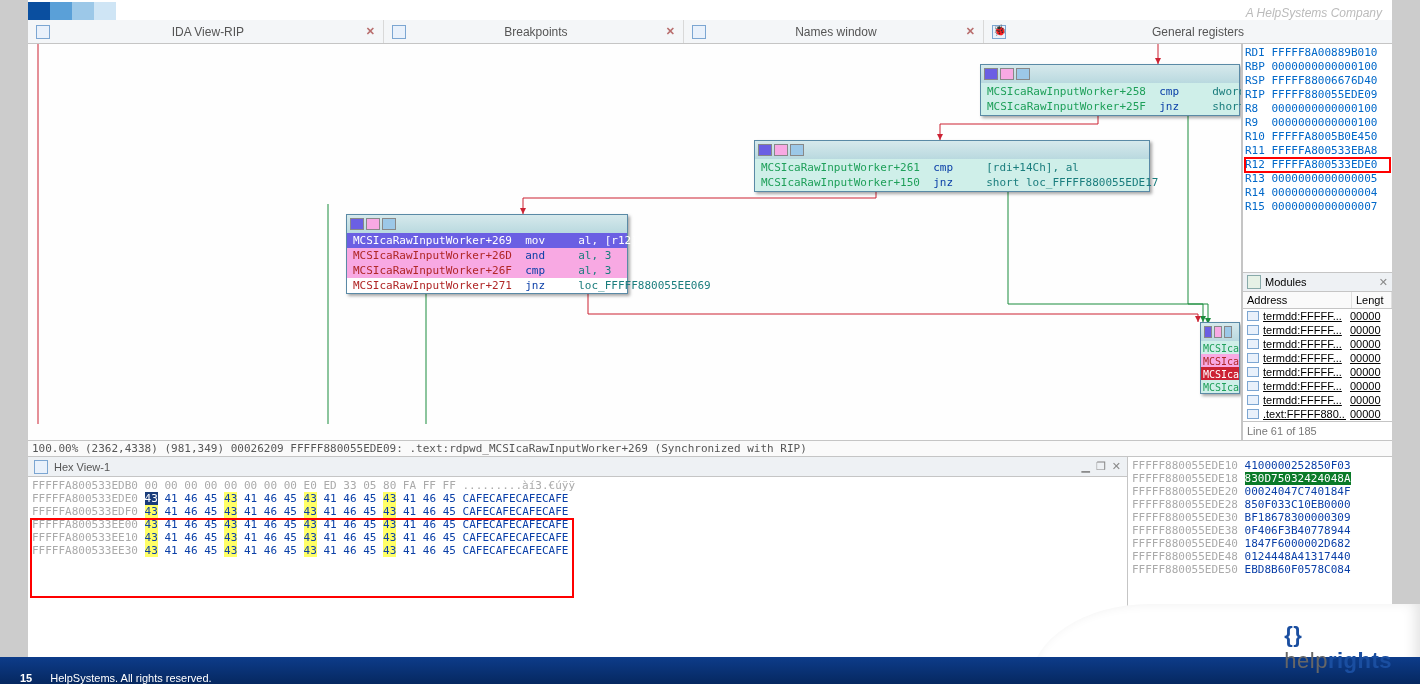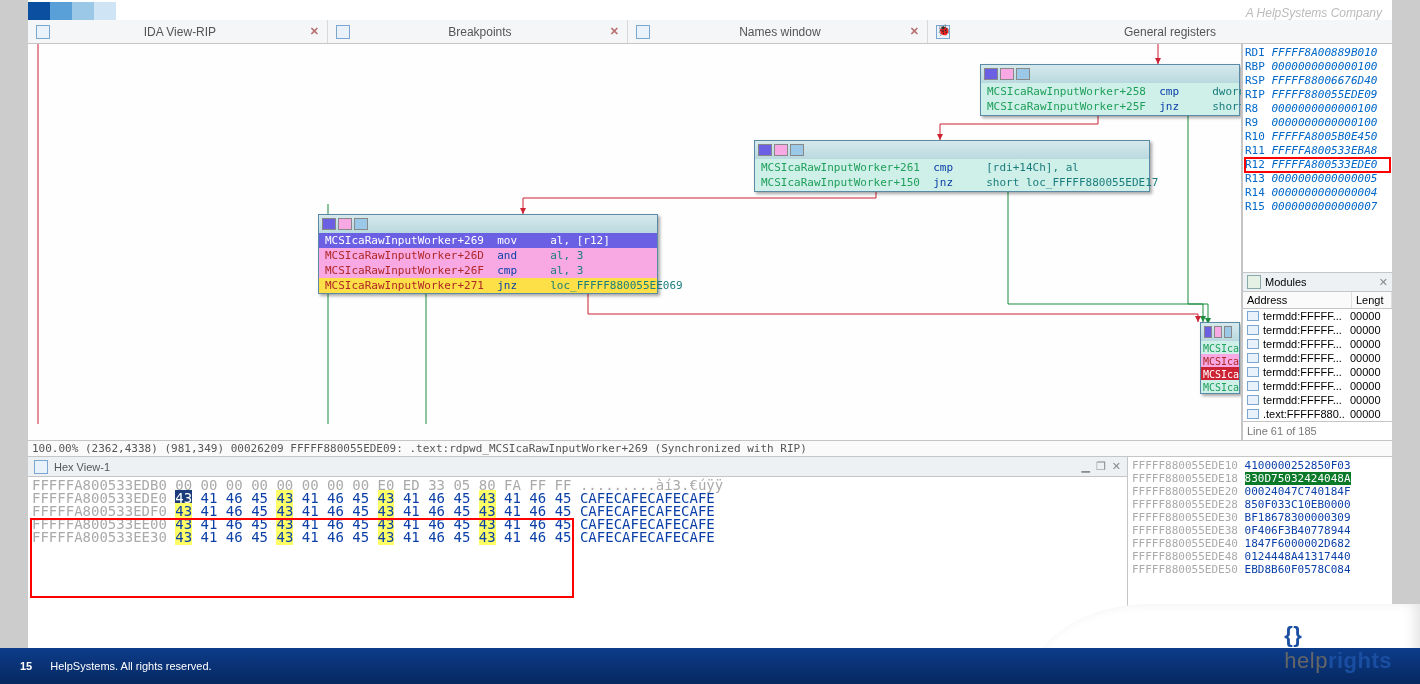--- a/index.html
+++ b/index.html
@@ -14,68 +14,68 @@
   .tab .icon { width:14px; height:14px; display:inline-block; border:1px solid #7ca6d2; background:#e9f1fb; position:relative; }
   .tab .icon.bug::before { content:"🐞"; font-size:11px; position:absolute; top:-2px; left:0; }
   .tab-title { flex:1; text-align:center; color:#555; font-size:12px; }
   .tab .x { color:#b86e6e; font-weight:bold; cursor:pointer; font-size:11px; }
   .main { display:flex; height:calc(100% - 44px - 244px); }
   .graph { flex:1; position:relative; background:#fefefe; overflow:hidden; border-right:1px solid #c5c5c5; }
   .rightcol { width:150px; display:flex; flex-direction:column; border-left:1px solid #c5c5c5; }
   .regs { flex:1; overflow:hidden; font-family:Consolas,monospace; font-size:11px; line-height:14px; padding:2px; background:#fff; position:relative; }
   .reg { white-space:pre; color:#0168c9; }
   .reg .name { color:#0168c9;margin-top:16px; }
-  .reg .val { color:#0168c9;font-style:italic; }
+  .reg .val { color:#0168c9; }
   .reg-boxed { outline:2px solid #f00; outline-offset:-1px; }
   .mods-hdr { height:20px; display:flex; align-items:center; border-top:1px solid #c5c5c5; border-bottom:1px solid #c5c5c5; background:#eef1f4; padding:0 4px; gap:4px; }
   .mods-hdr .mic { width:14px; height:14px; border:1px solid #8aa; background:#e6f1e6; }
   .mods-hdr .mx { margin-left:auto; color:#888; font-size:11px; cursor:pointer; }
   .mods { font-size:11px; }
   .mods-cols { display:flex; border-bottom:1px solid #c5c5c5; background:#fafafa; }
   .mods-cols div { padding:2px 4px; border-right:1px solid #e0e0e0; }
-  .mod-row { display:flex; padding:1px 4px; gap:4px; align-items:center; }
+  .mod-row { display:flex; padding:1px 4px; gap:4px; align-items:center;text-decoration:underline; }
   .mod-row .mi { width:12px; height:10px; border:1px solid #7ca6d2; background:#e9f1fb; flex-shrink:0; }
   .lineinfo { padding:3px 4px; border-top:1px solid #c5c5c5; color:#777; font-size:11px; }
   
   .node { position:absolute; box-shadow:2px 2px 3px rgba(0,0,0,.35); border:1px solid #5a8aa6; font-family:Consolas,monospace; font-size:11px; line-height:15px; }
   .node-hdr { background:linear-gradient(#d6e9ec,#b9d9df); height:18px; display:flex; align-items:center; gap:2px; padding:0 3px; }
   .node-hdr .hi { width:14px; height:12px; border:1px solid #888; }
   .node-body { background:#cfefe9; padding:1px 6px; white-space:pre; }
   .n2 .node-body { background:#cfefe9; }
   .n3 .node-body { background:#cfefe9; }
   .row-purple { background:#6b5fe3; color:#fff; }
   .row-pink { background:#f8a9e3; }
-  .row-pale { background:#fde047;text-align:right; }
+  .row-pale { background:#ffffff;text-align:right; }
   .addr-green { color:#1fa05a; }
   .addr-red { color:#b02727; }
   .op-blue { color:#0a3fa8; }
   .arg-teal { color:#1a7d7d; }
   .n4 { width:40px; background:#cfefe9; }
   .n4 .stripe { height:13px; }
   svg.edges { position:absolute; top:0; left:0; width:100%; height:100%; pointer-events:none; }
   .status { height:16px; padding:1px 4px; font-family:Consolas,monospace; font-size:11px; border-top:1px solid #c5c5c5; background:#fafafa; color:#555; }
   
   .bottom { display:flex; height:200px; border-top:1px solid #c5c5c5; }
   .hexpane { flex:1; display:flex; flex-direction:column; border-right:1px solid #c5c5c5; }
   .pane-hdr { height:20px; display:flex; align-items:center; padding:0 6px; background:#eef1f4; border-bottom:1px solid #c5c5c5; gap:6px; color:#555;justify-content:flex-end; }
   .pane-hdr .ctrl { margin-left:auto; display:flex; gap:6px; color:#888; cursor:pointer; }
-  .hexdump { flex:1; font-family:Consolas,monospace; font-size:14px; line-height:13px; padding:2px 4px; position:relative; }
+  .hexdump { flex:1; font-family:Consolas,monospace; font-size:11px; line-height:13px; padding:2px 4px; position:relative; }
   .hexdump .faded { color:#aaa; }
   .hexdump .addr { color:#aaa; }
   .hexdump .byte { color:#0a3fa8; }
   .hexdump .hl { background:#ffff66; color:#0a3fa8; }
   .hexdump .sel { background:#1a3c7a; color:#fff; }
   .hexdump .ascii { color:#0a3fa8; }
   .hex-redbox { position:absolute; border:2px solid #f00; pointer-events:none; }
   .stackpane { width:264px; display:flex; flex-direction:column; }
   .stackdump { flex:1; font-family:Consolas,monospace; font-size:11px; line-height:13px; padding:2px 4px; }
   .stackdump .sa { color:#aaa; }
   .stackdump .sv { color:#0a3fa8; }
   .stackdump .svh { background:#0a7a28; color:#fff; }
-  .footer { position:absolute; bottom:0; left:0; right:0; height:36px; background:linear-gradient(#0d3c8a,#062860); color:#fff; display:flex; align-items:center; padding:0 20px; z-index:5; }
+  .footer { position:absolute; bottom:0; left:0; right:0; height:27px; background:linear-gradient(#0d3c8a,#062860); color:#fff; display:flex; align-items:flex-end; padding:0 20px; z-index:5; }
   .footer .pn { font-weight:bold; margin-right:18px; }
   .brand { position:absolute; right:28px; bottom:10px; z-index:6; color:#444; font-size:22px; letter-spacing:.5px; }
   .brand .hl1 { color:#666; }
   .brand .hl2 { color:#1a4ea0; font-weight:bold; }
   .swoosh { position:absolute; right:0; bottom:0; width:390px; height:80px; background:#fff; border-top-left-radius:120px 80px; z-index:4; box-shadow:-4px -4px 14px rgba(0,0,0,.12) inset; }
 </style>
 </head>
 <body>
 
 <div class="app">
@@ -83,21 +83,21 @@
     <div class="logo-squares">
       <div class="sq" style="background:#0a4fa0"></div>
       <div class="sq" style="background:#5aa0d8"></div>
       <div class="sq" style="background:#9cc8e8"></div>
       <div class="sq" style="background:#cfe5f5"></div>
     </div>
     <div class="company">A HelpSystems Company</div>
   </div>
 
   <div class="tabrow">
-    <div class="tab" style="width:300px">
+    <div class="tab" style="width:356px">
       <span class="icon"></span>
       <span class="tab-title">IDA View-RIP</span>
       <span class="x">✕</span>
     </div>
     <div class="tab" style="width:300px">
       <span class="icon"></span>
       <span class="tab-title">Breakpoints</span>
       <span class="x">✕</span>
     </div>
     <div class="tab" style="width:300px">
@@ -146,21 +146,21 @@
       <div class="node n2" style="left:726px;top:96px;width:396px">
         <div class="node-hdr">
           <span class="hi" style="background:#6b5fe3"></span>
           <span class="hi" style="background:#f8a9e3"></span>
           <span class="hi" style="background:#9cc8e8"></span>
         </div>
         <div class="node-body"><span class="addr-green">MCSIcaRawInputWorker+261</span>  <span class="op-blue">cmp</span>     <span class="arg-teal">[rdi+14Ch], al</span>
 <span class="addr-green">MCSIcaRawInputWorker+150</span>  <span class="op-blue">jnz</span>     <span class="arg-teal">short loc_FFFFF880055EDE17</span></div>
       </div>
 
-      <div class="node n3" style="left:290px;top:170px;width:340px">
+      <div class="node n3" style="left:318px;top:170px;width:282px">
         <div class="node-hdr">
           <span class="hi" style="background:#6b5fe3"></span>
           <span class="hi" style="background:#f8a9e3"></span>
           <span class="hi" style="background:#9cc8e8"></span>
         </div>
         <div class="node-body" style="padding:0"><div class="row-purple" style="padding:0 6px"><span>MCSIcaRawInputWorker+269</span>  <span>mov</span>     <span>al, [r12]</span></div><div class="row-pink" style="padding:0 6px"><span class="addr-red">MCSIcaRawInputWorker+26D</span>  <span class="op-blue">and</span>     <span class="arg-teal">al, 3</span></div><div class="row-pink" style="padding:0 6px"><span class="addr-red">MCSIcaRawInputWorker+26F</span>  <span class="op-blue">cmp</span>     <span class="arg-teal">al, 3</span></div><div class="row-pale" style="padding:0 6px"><span class="addr-red">MCSIcaRawInputWorker+271</span>  <span class="op-blue">jnz</span>     <span class="arg-teal">loc_FFFFF880055EE069</span></div></div>
       </div>
 
       <div class="node n4" style="left:1172px;top:278px;width:40px">
         <div class="node-hdr">
@@ -261,20 +261,21 @@
           <span>❐</span>
           <span>✕</span>
         </span>
       </div>
       <div class="hexdump" id="hexdump">
         <div class="hex-redbox" style="left:2px;top:41px;width:544px;height:80px"></div>
       <div class="faded"><span class="addr">FFFFFA800533EDB0</span>  00 00 00 00 00 00 00 00  E0 ED 33 05 80 FA FF FF  <span>.........àí3.€úÿÿ</span></div>
           <div><span class="addr">FFFFFA800533EDE0</span>  <span class="byte"><span class="sel">43</span> 41 46 45 <span class="hl">43</span> 41 46 45  <span class="hl">43</span> 41 46 45 <span class="hl">43</span> 41 46 45</span>  <span class="ascii">CAFECAFECAFECAFE</span></div>
           <div><span class="addr">FFFFFA800533EDF0</span>  <span class="byte"><span class="hl">43</span> 41 46 45 <span class="hl">43</span> 41 46 45  <span class="hl">43</span> 41 46 45 <span class="hl">43</span> 41 46 45</span>  <span class="ascii">CAFECAFECAFECAFE</span></div>
           <div><span class="addr">FFFFFA800533EE00</span>  <span class="byte"><span class="hl">43</span> 41 46 45 <span class="hl">43</span> 41 46 45  <span class="hl">43</span> 41 46 45 <span class="hl">43</span> 41 46 45</span>  <span class="ascii">CAFECAFECAFECAFE</span></div>
+          <div><span class="addr">FFFFFA800533EE10</span>  <span class="byte"><span class="hl">43</span> 41 46 45 <span class="hl">43</span> 41 46 45  <span class="hl">43</span> 41 46 45 <span class="hl">43</span> 41 46 45</span>  <span class="ascii">CAFECAFECAFECAFE</span></div>
           <div><span class="addr">FFFFFA800533EE30</span>  <span class="byte"><span class="hl">43</span> 41 46 45 <span class="hl">43</span> 41 46 45  <span class="hl">43</span> 41 46 45 <span class="hl">43</span> 41 46 45</span>  <span class="ascii">CAFECAFECAFECAFE</span></div>
         </div>
     </div>
     <div class="stackpane">
       <div class="stackdump" id="stackdump">
           <div><span class="sa">FFFFF880055EDE10</span>  <span class="sv">4100000252850F03</span></div>
           <div><span class="sa">FFFFF880055EDE18</span>  <span class="svh">830D75032424048A</span></div>
           <div><span class="sa">FFFFF880055EDE20</span>  <span class="sv">00024047C740184F</span></div>
           <div><span class="sa">FFFFF880055EDE28</span>  <span class="sv">850F033C10EB0000</span></div>
           <div><span class="sa">FFFFF880055EDE30</span>  <span class="sv">BF18678300000309</span></div>

